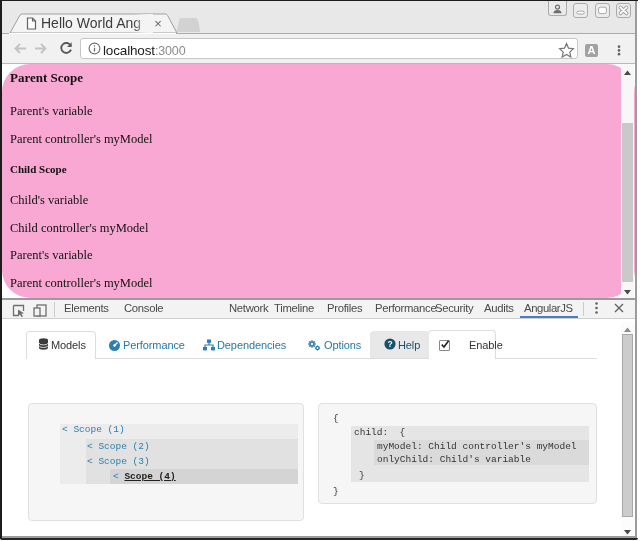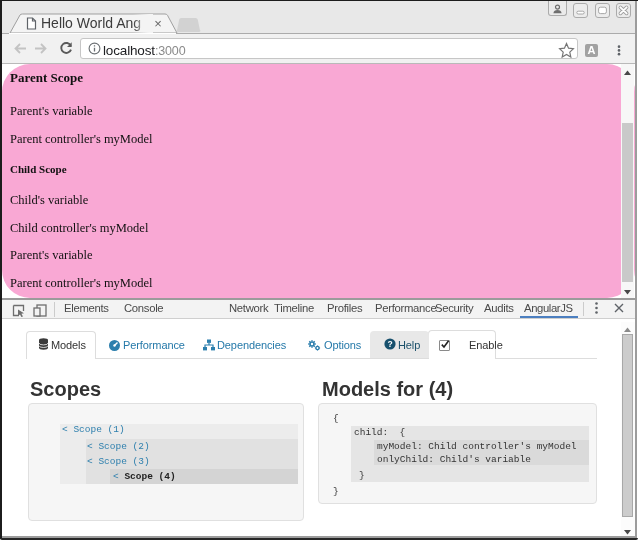--- a/index.html
+++ b/index.html
@@ -214,31 +214,29 @@
     <circle cx="6" cy="6" r="5.6" fill="#17506d"></circle>
     <text x="6" y="9" font-size="8.5" font-weight="bold" fill="#fff" text-anchor="middle" font-family="Liberation Sans">?</text>
   </svg>
   <div class="abs navtab" style="left:398px;top:339px;color:#1c516b;">Help</div>
   <div class="abs" style="left:439px;top:340px;width:9px;height:9px;background:#fff;border:1px solid #8a8a8a;border-radius:1px;"></div>
   <svg class="abs" style="left:440px;top:340px;" width="10" height="10" viewBox="0 0 10 10">
     <path d="M1.8 4.6 L4 7 L8.6 0.8" fill="none" stroke="#222" stroke-width="1.6"></path>
   </svg>
   <div class="abs navtab" style="left:452px;top:339px;color:#333;margin-left:17px;">Enable</div>
 
-  <div class="abs hd" style="left:30px;top:378px;">Scopes</div>
-  <div class="abs hd" style="left:322px;top:378px;">Models for (4)</div>
 
   <div class="abs well" style="left:28px;top:403px;width:276px;height:118px;"></div>
   <div class="abs" style="left:60px;top:424px;width:238px;height:60px;background:#ececec;"></div>
   <div class="abs" style="left:86px;top:439px;width:212px;height:45px;background:#e1e1e1;"></div>
   <div class="abs" style="left:110px;top:469px;width:188px;height:15px;background:#d4d4d4;"></div>
   <div class="abs mono blue" style="left:62px;top:424px;">&lt; Scope (1)</div>
   <div class="abs mono blue" style="left:87px;top:441px;">&lt; Scope (2)</div>
   <div class="abs mono blue" style="left:87px;top:456px;">&lt; Scope (3)</div>
-  <div class="abs mono" style="left:113px;top:471px;"><span class="blue">&lt; </span><span style="color:#222;font-weight:bold;">Scope (4)</span></div>
+  <div class="abs mono" style="left:113px;top:471px;"><span class="blue">&lt; </span><span style="color:#222;font-weight:bold;text-decoration:underline;">Scope (4)</span></div>
 
   <div class="abs well" style="left:318px;top:403px;width:279px;height:101px;"></div>
   <div class="abs" style="left:351px;top:426px;width:238px;height:56px;background:#e5e5e5;"></div>
   <div class="abs" style="left:374px;top:440px;width:215px;height:25px;background:#dadada;"></div>
   <div class="abs mono" style="left:333px;top:413px;">{</div>
   <div class="abs mono" style="left:354px;top:427px;">child:  {</div>
   <div class="abs mono" style="left:377px;top:441px;">myModel: Child controller's myModel</div>
   <div class="abs mono" style="left:377px;top:454px;">onlyChild: Child's variable</div>
   <div class="abs mono" style="left:359px;top:470px;">}</div>
   <div class="abs mono" style="left:333px;top:486px;">}</div>

